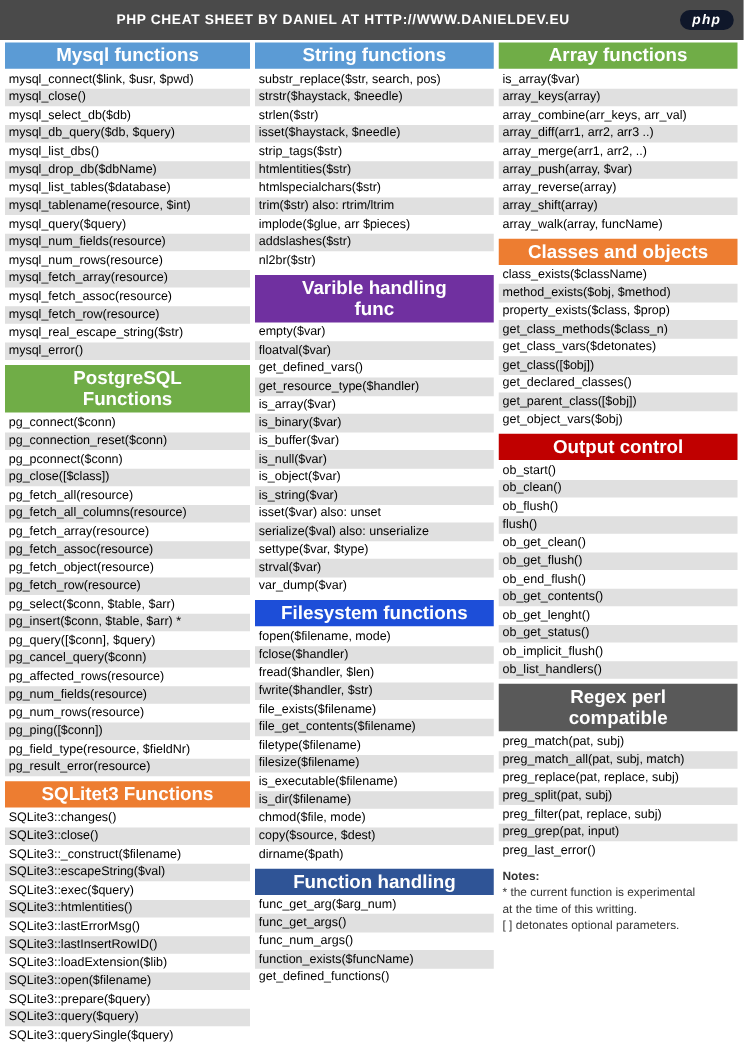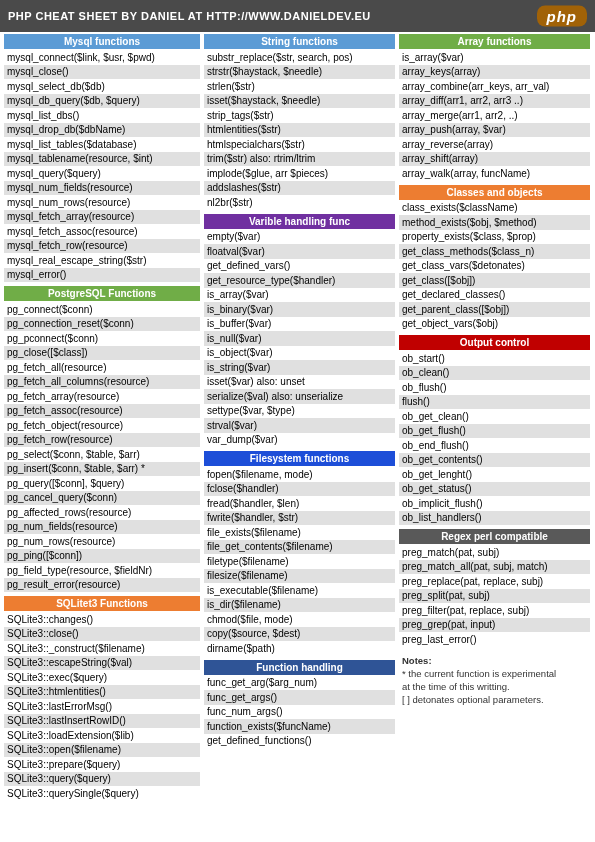--- a/index.html
+++ b/index.html
@@ -26,21 +26,21 @@
       padding: 0 2px;
     }
     .section {
       margin-bottom: 4px;
     }
     .section-title {
       background: #999;
       color: #fff;
       text-align: center;
       font-weight: bold;
-      font-size: 10px;
+      font-size: 15px;
       padding: 2px 20px;
       margin-bottom: 1px;
     }
     .section-title.blue { background: #5b9bd5; }
     .section-title.green { background: #70ad47; }
     .section-title.orange { background: #ed7d31; }
     .section-title.purple { background: #7030a0; }
     .section-title.teal { background: #1d4ed8; }
     .section-title.darkblue { background: #2f5496; }
     .section-title.red { background: #c00000; }
@@ -57,24 +57,24 @@
       padding: 3px 3px;
       color: #333;
       line-height: 1.4;
     }
   </style>
 </head>
 <body>
 
 <div>
   <div class="header-wrap">
-    <div style="text-align:left; color:#fff; font-size:11px; font-weight:bold; letter-spacing:0.5px; padding:4px 50px 4px 4px;">
+    <div style="text-align:center; color:#fff; font-size:11px; font-weight:bold; letter-spacing:0.5px; padding:4px 50px 4px 4px;">
       <span>PHP CHEAT SHEET BY DANIEL AT </span><span style="color:#fff;">HTTP://WWW.DANIELDEV.EU</span>
     </div>
-    <div style="position:absolute; right:8px; top:50%; transform:translateY(-50%); background:#a16207; color:#fff; font-size:15px; font-weight:bold; font-style:italic; border-radius:8px; padding:2px 10px; letter-spacing:1px;">php</div>
+    <div style="position:absolute; right:8px; top:50%; transform:translateY(-50%); background:#0f172a; color:#fff; font-size:11px; font-weight:bold; font-style:italic; border-radius:8px; padding:2px 10px; letter-spacing:1px;">php</div>
   </div>
 
   <div class="content">
 
     <div class="col">
 
       <div class="section">
         <div class="section-title blue">Mysql functions</div>
         <div class="item">mysql_connect($link, $usr, $pwd)</div>
         <div class="item alt">mysql_close()</div>

